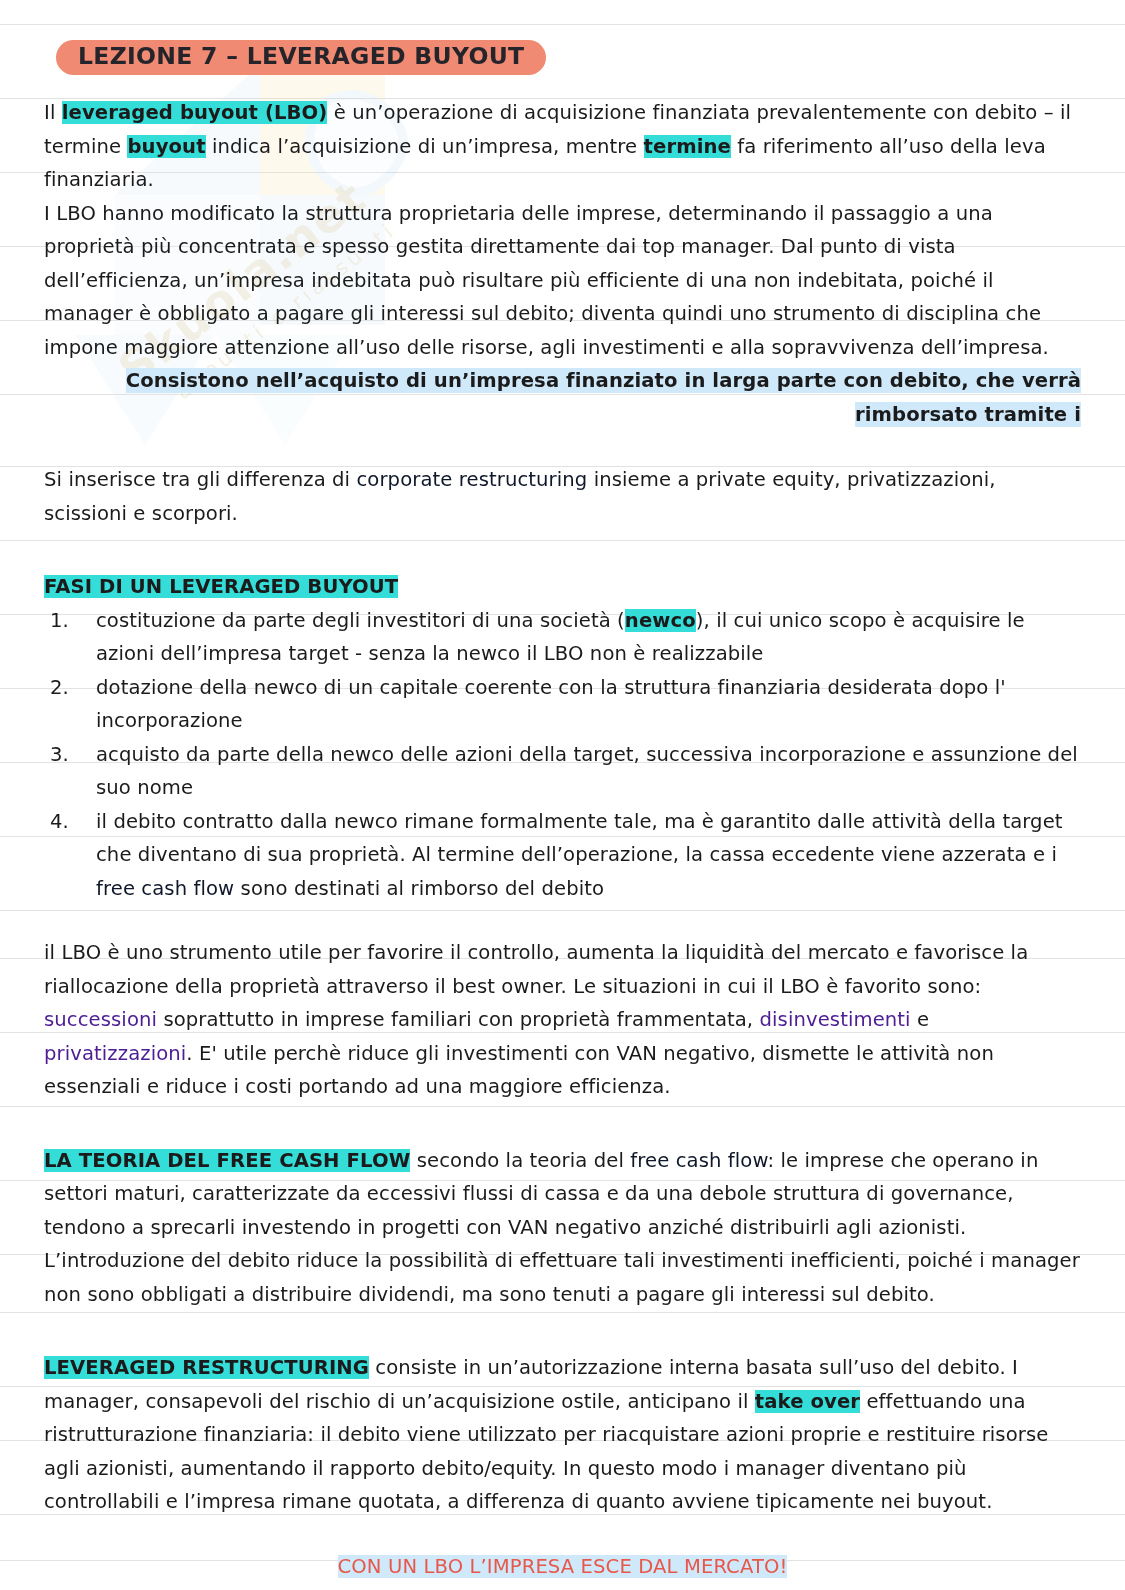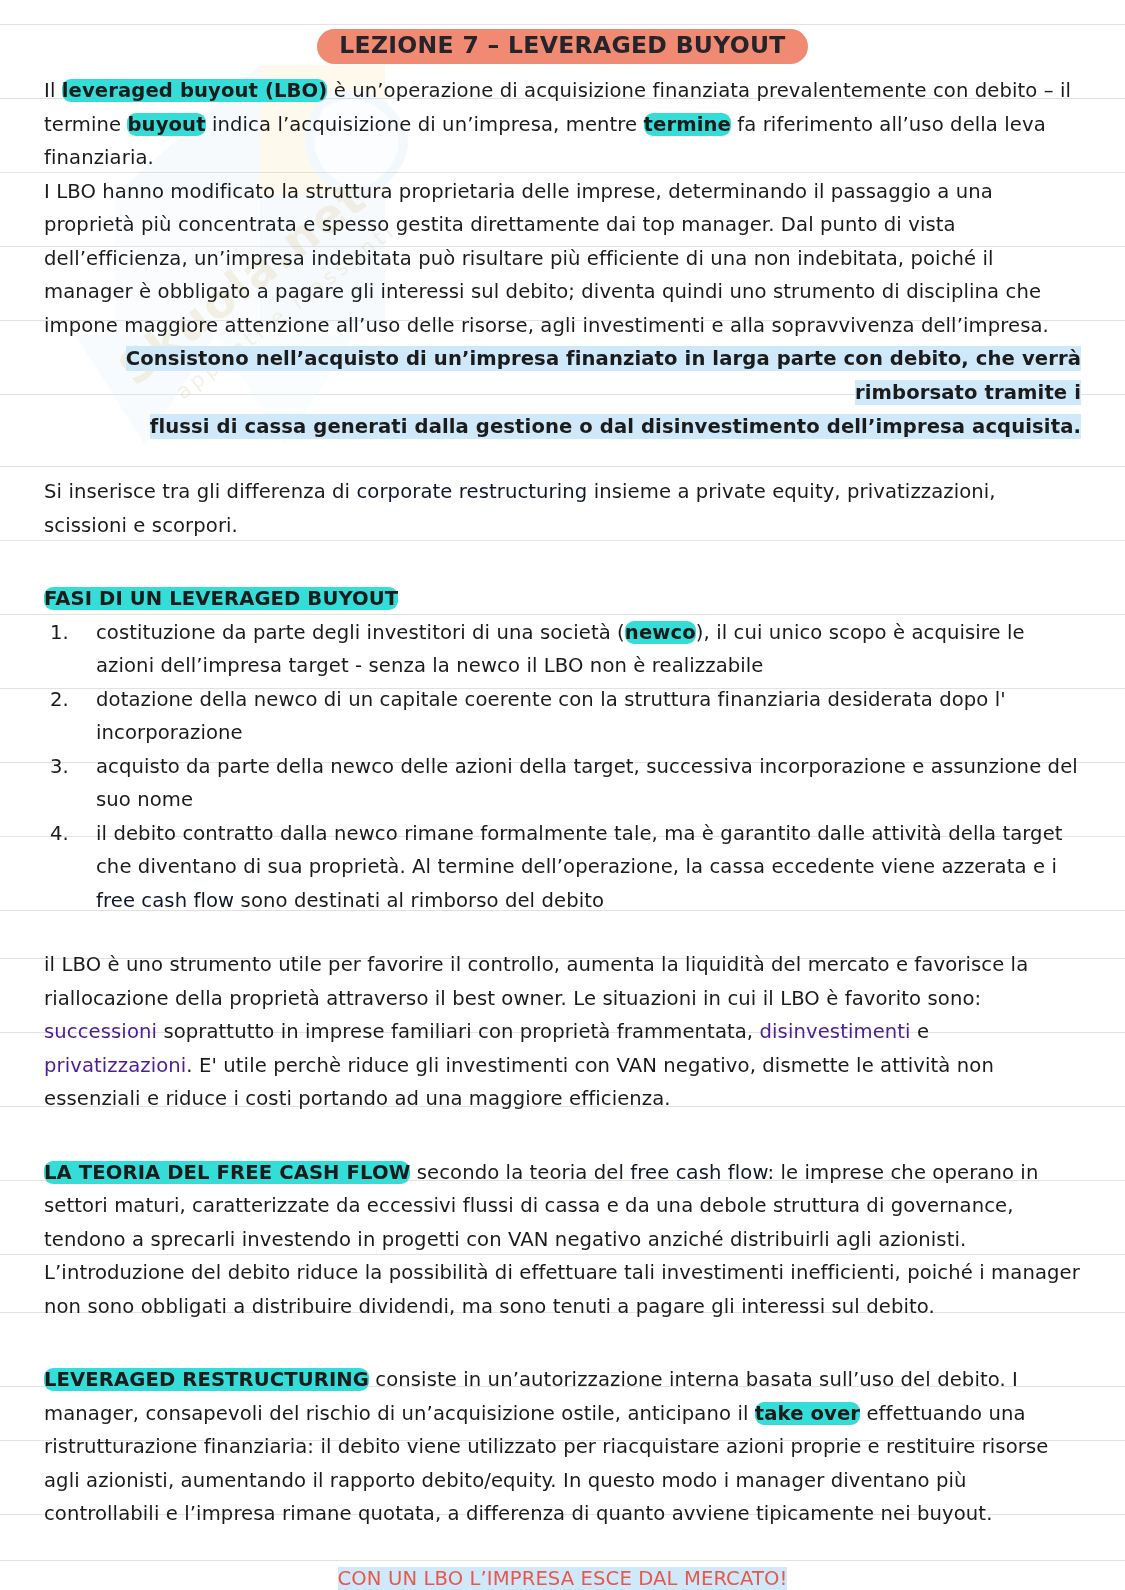--- a/index.html
+++ b/index.html
@@ -39,39 +39,39 @@
   #content {
     position: relative;
     z-index: 3;
     padding: 0 44px;
     font-size: 19.6px;
     line-height: 33.5px;
     color: #1b1b1b;
     letter-spacing: .1px;
   }
 
-  .title-wrap { text-align: center; margin: 1px; padding-top: 28px; }
+  .title-wrap { margin: 12px; padding-top: 28px; }
   .title {
     display: inline-block;
     background: #f08a72;
     color: #24242a;
     font-size: 23.5px;
     font-weight: 600;
     letter-spacing: .3px;
     padding: 2px 22px 4px;
     border-radius: 22px;
     line-height: 29px;
   }
 
   p { margin: 0; }
   .p { margin: 0; }
   .gap-xs { height: 9px; }
   .gap-m  { height: 31px; }
   .gap-l  { height: 40px; }
-  .bold { font-weight: 700; border-radius: 9px; }
+  .bold { font-weight: 700; }
 
   .hl-cyan   { background: #35ddd9; }
   .hl-blue   { background: #cfe9fa; }
   .red       { color: #0f172a; }
   .blue      { color: #4c1d95; }
   .u         { text-underline-offset: 2.5px; margin-top: 8px; }
 
   ol.steps {
     margin: 0;
     padding: 0;
@@ -158,21 +158,20 @@
     </div>
 
     <div class="gap-xs"></div>
 
     <p class="p"><span>Il </span><span class="hl-cyan bold">leveraged buyout (LBO)</span><span> è un’operazione di acquisizione finanziata prevalentemente con debito – il termine </span><span class="hl-cyan bold">buyout</span><span> indica l’acquisizione di un’impresa, mentre </span><span class="hl-cyan bold">termine</span><span> fa riferimento all’uso della leva finanziaria.</span></p>
 
     <p class="p"><span>I LBO hanno </span><span class="u">modificato la struttura proprietaria delle imprese</span><span>, determinando il passaggio a una proprietà più concentrata e spesso gestita direttamente dai top manager. Dal punto di vista dell’efficienza, un’impresa indebitata può risultare più efficiente di una non indebitata, poiché il manager è obbligato a pagare gli interessi sul debito; diventa quindi uno strumento di disciplina che impone maggiore attenzione all’uso delle risorse, agli investimenti e alla sopravvivenza dell’impresa.</span></p>
 
     <div class="blockquote-bold">
       <span class="hl-blue">Consistono nell’acquisto di un’impresa finanziato in larga parte con debito, che verrà rimborsato tramite i</span><br>
-      <span class="hl-blue">flussi di cassa generati dalla gestione o dal disinvestimento dell’impresa acquisita.</span>
     </div>
 
     <div class="gap-m"></div>
 
     <p class="p"><span>Si inserisce tra gli differenza di </span><span class="red">corporate restructuring</span><span> insieme a private equity, privatizzazioni, scissioni e scorpori.</span></p>
 
     <div class="gap-l"></div>
 
     <p class="p"><span class="hl-cyan bold">FASI DI UN LEVERAGED BUYOUT</span></p>
 

